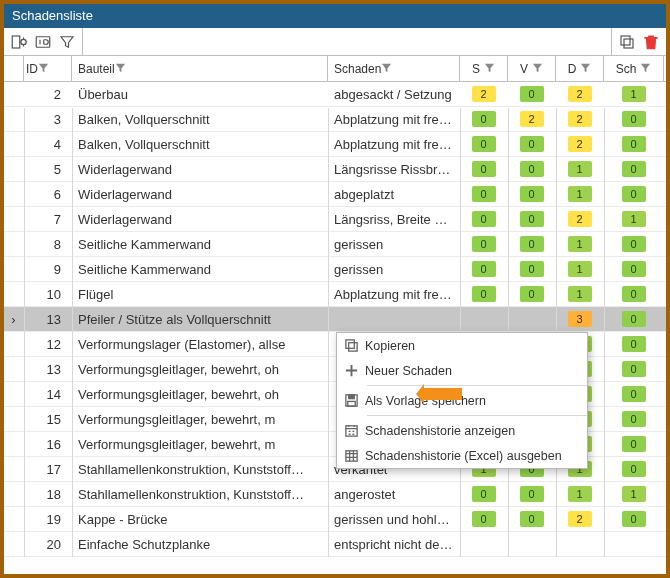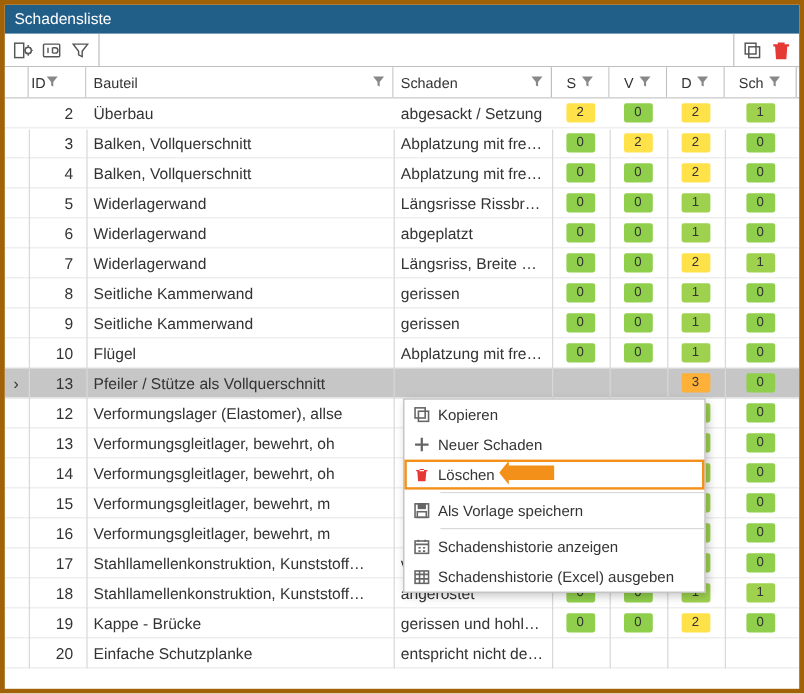--- a/index.html
+++ b/index.html
@@ -7,21 +7,21 @@
   .titlebar{background:#215e88;color:#fff;height:24px;line-height:24px;padding:0 8px;font-size:13px}
   .toolbar{height:28px;border-bottom:1px solid #bfbfbf;display:flex;align-items:stretch;box-sizing:border-box}
   .toolbar .left{display:flex;align-items:center;gap:2px;padding:0 4px;border-right:1px solid #bfbfbf}
   .toolbar .spacer{flex:1}
   .toolbar .right{display:flex;align-items:center;gap:2px;padding:0 4px;border-left:1px solid #bfbfbf}
   .tbtn{width:22px;height:22px;display:flex;align-items:center;justify-content:center;color:#555;cursor:pointer}
   .tbtn svg{width:18px;height:18px;stroke:#555;fill:none;stroke-width:1.6}
   .tbtn.trash svg{stroke:#e53935;fill:#e53935}
   .grid{position:relative}
   .header-row{display:flex;height:26px;border-bottom:1px solid #bfbfbf;box-sizing:border-box}
-  .hcell{display:flex;align-items:center;justify-content:space-between;border-right:1px solid #bfbfbf;padding:0 6px;box-sizing:border-box;color:#333;font-size:12px;background:#fff}
+  .hcell{display:flex;align-items:center;justify-content:flex-start;border-right:1px solid #bfbfbf;padding:0 6px;box-sizing:border-box;color:#333;font-size:12px;background:#fff}
   .hcell .flt{color:#888}
   .hcell .flt svg{width:11px;height:11px;fill:#888}
   .hcell.mini{justify-content:center;gap:4px;padding:0 3px}
   .col-exp{width:20px;padding:0;justify-content:center}
   .col-id{width:48px;justify-content:flex-end;padding-right:22px}
   .col-bau{width:256px}
   .col-sch{width:132px}
   .col-s{width:48px}
   .col-v{width:48px}
   .col-d{width:48px}
@@ -474,28 +474,20 @@
         <span>Kopieren</span>
       </div>
       <div class="item">
         <span class="icon">
           <svg viewBox="0 0 16 16" stroke="#666" stroke-width="2" fill="none">
             <path d="M8 2v12M2 8h12"></path>
           </svg>
         </span>
         <span>Neuer Schaden</span>
       </div>
-      <div class="item hi">
-        <span class="icon">
-          <svg viewBox="0 0 16 16" fill="#e53935">
-            <path d="M4 5h8l-.7 9H4.7zM6 3h4v2H6zM3 5h10v-1H3z"></path>
-          </svg>
-        </span>
-        <span>Löschen</span>
-      </div>
       <div class="sep"></div>
       <div class="item">
         <span class="icon">
           <svg viewBox="0 0 16 16" stroke="#666" stroke-width="1.4" fill="none">
             <rect x="2" y="2" width="12" height="12"></rect>
             <rect x="5" y="2" width="6" height="4" fill="#666"></rect>
             <rect x="4" y="9" width="8" height="5"></rect>
           </svg>
         </span>
         <span>Als Vorlage speichern</span>

